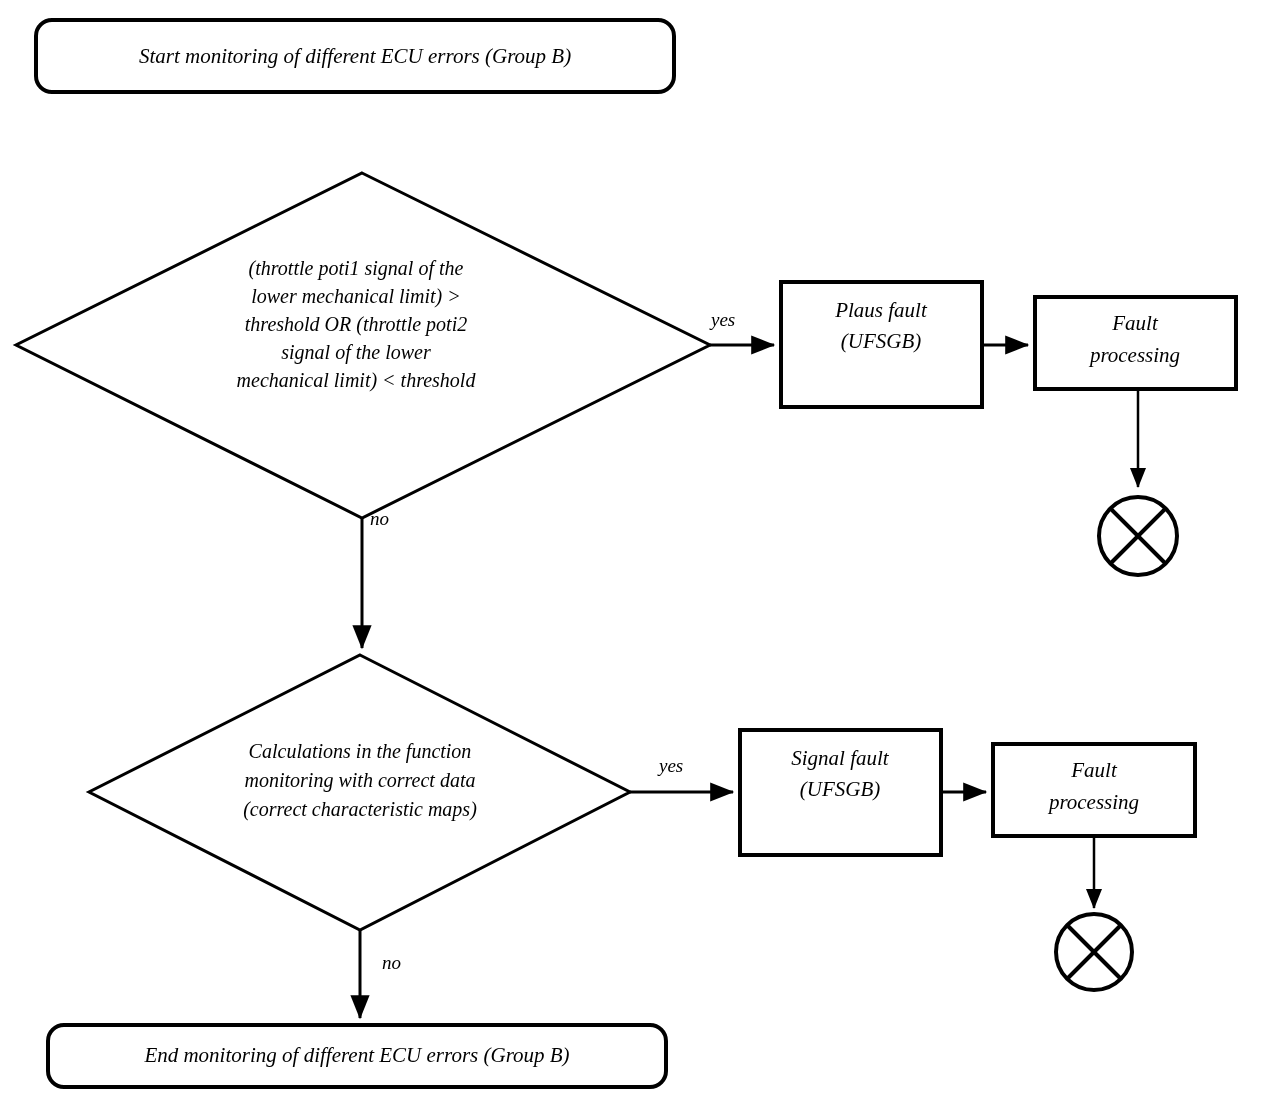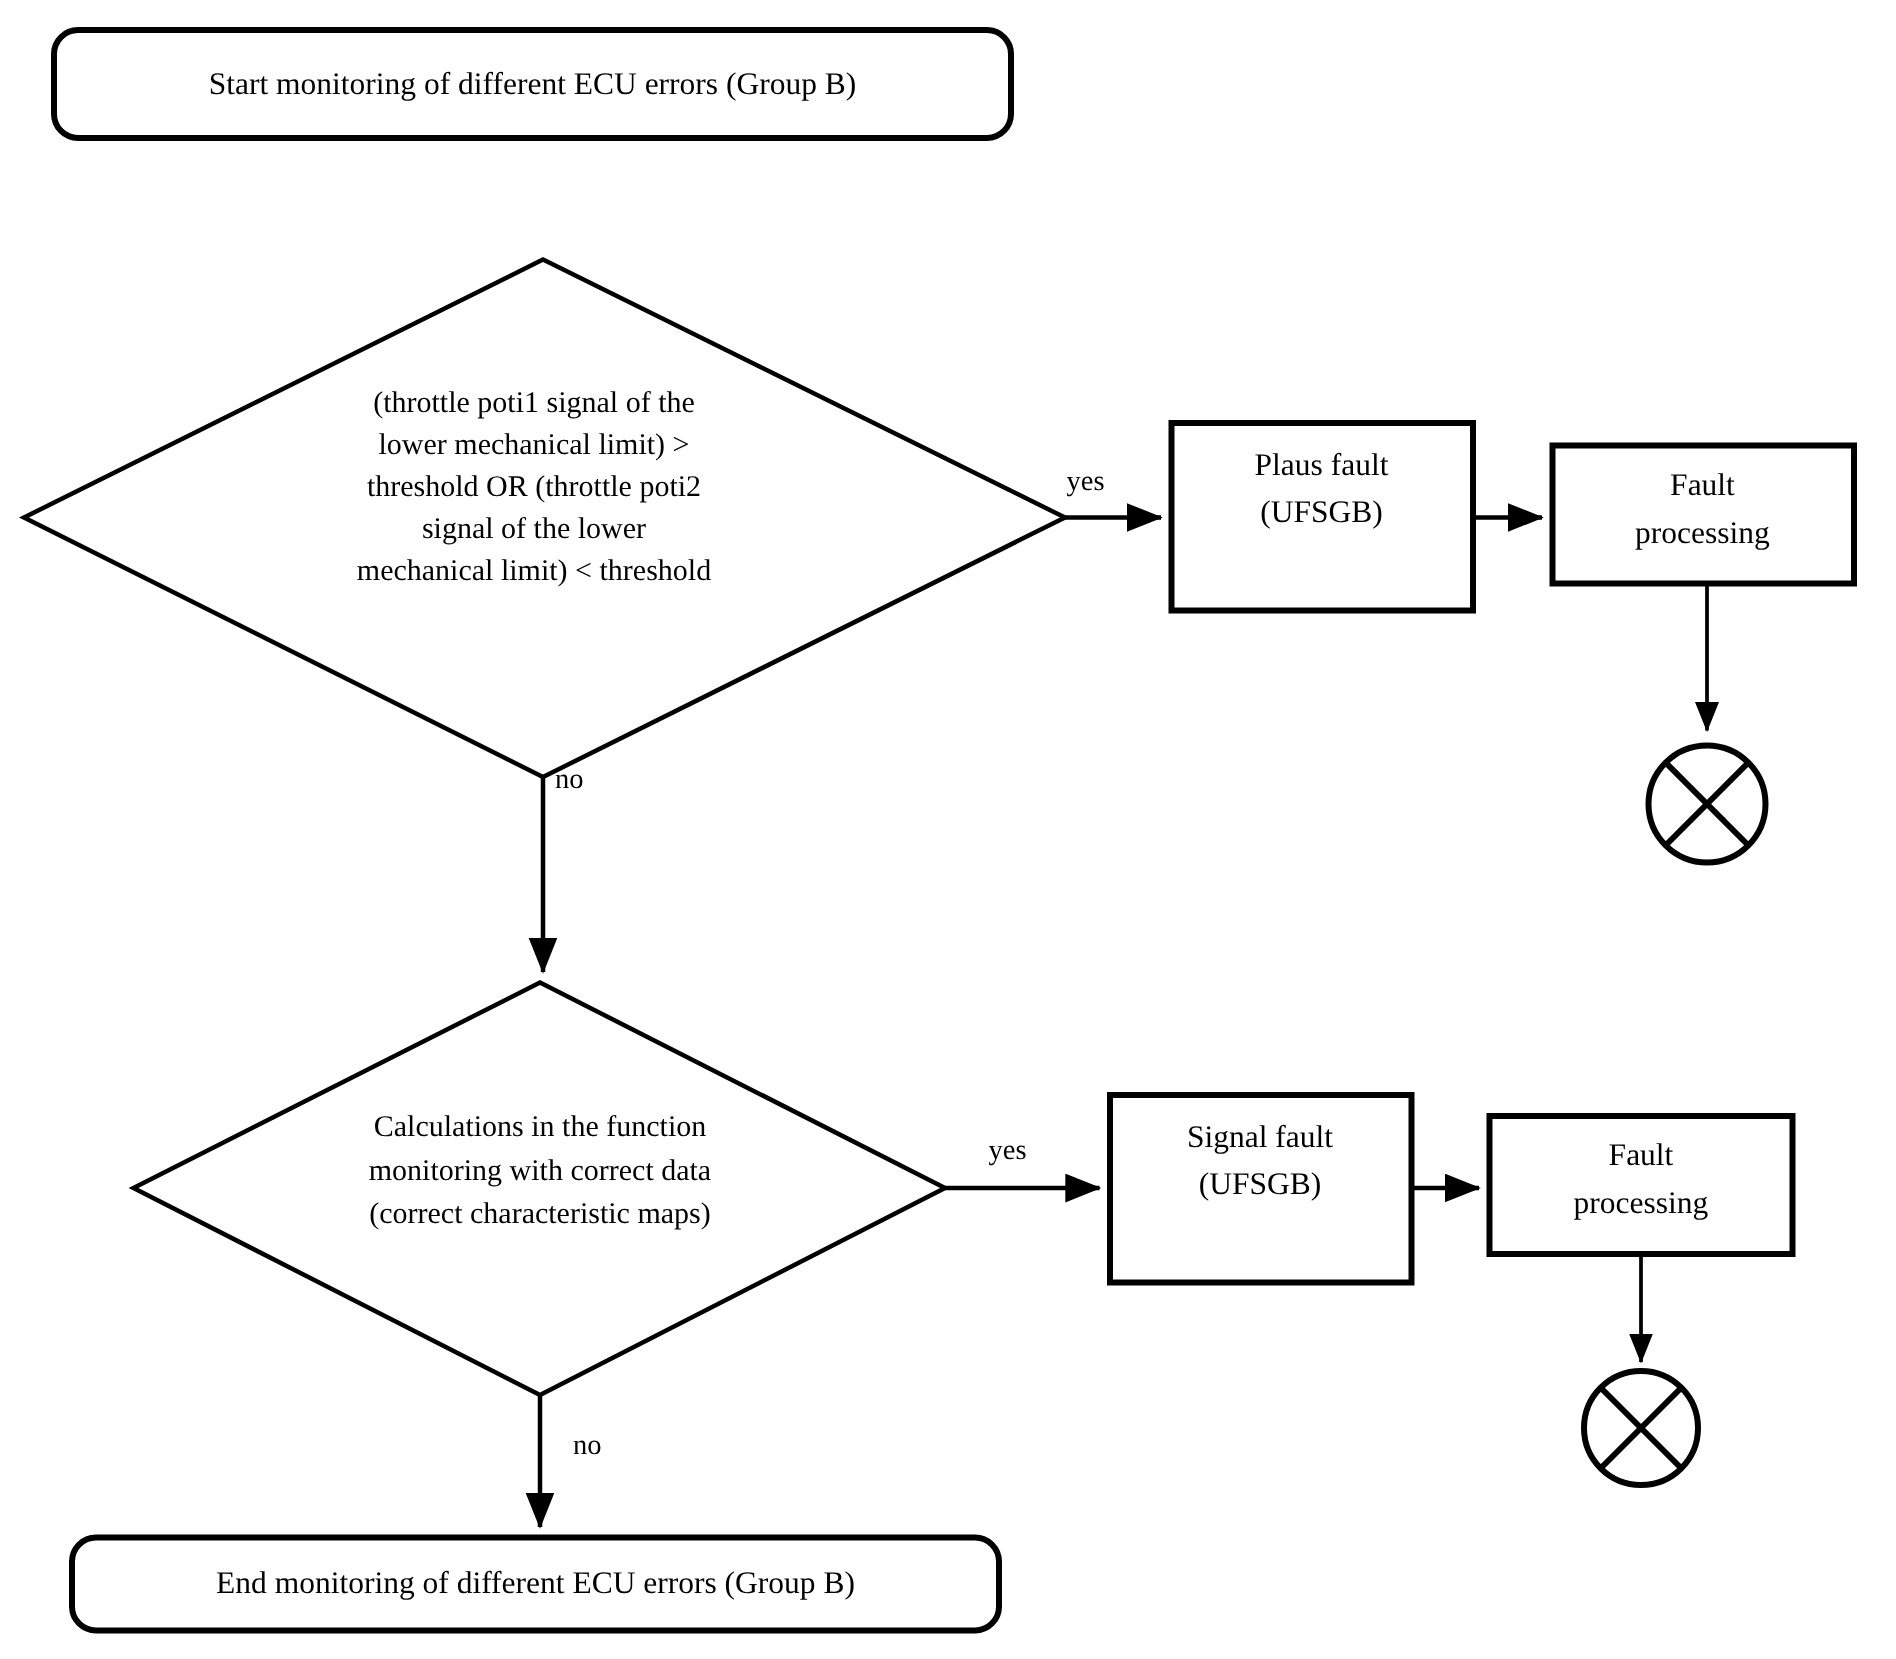--- a/index.html
+++ b/index.html
@@ -11,20 +11,21 @@
     width: 1264px;
     height: 1106px;
     font-family: "Liberation Serif", "DejaVu Serif", serif;
     overflow: hidden;
   }
   #flowchart-root {
     position: relative;
     width: 1235px;
     height: 1106px;
     background: #ffffff;
+    font-style: italic;
   }
   svg.chart-canvas {
     display: block;
     width: 1264px;
     height: 1106px;
   }
   .shape-stroke {
     fill: #ffffff;
     stroke: #000000;
     stroke-width: 4;

